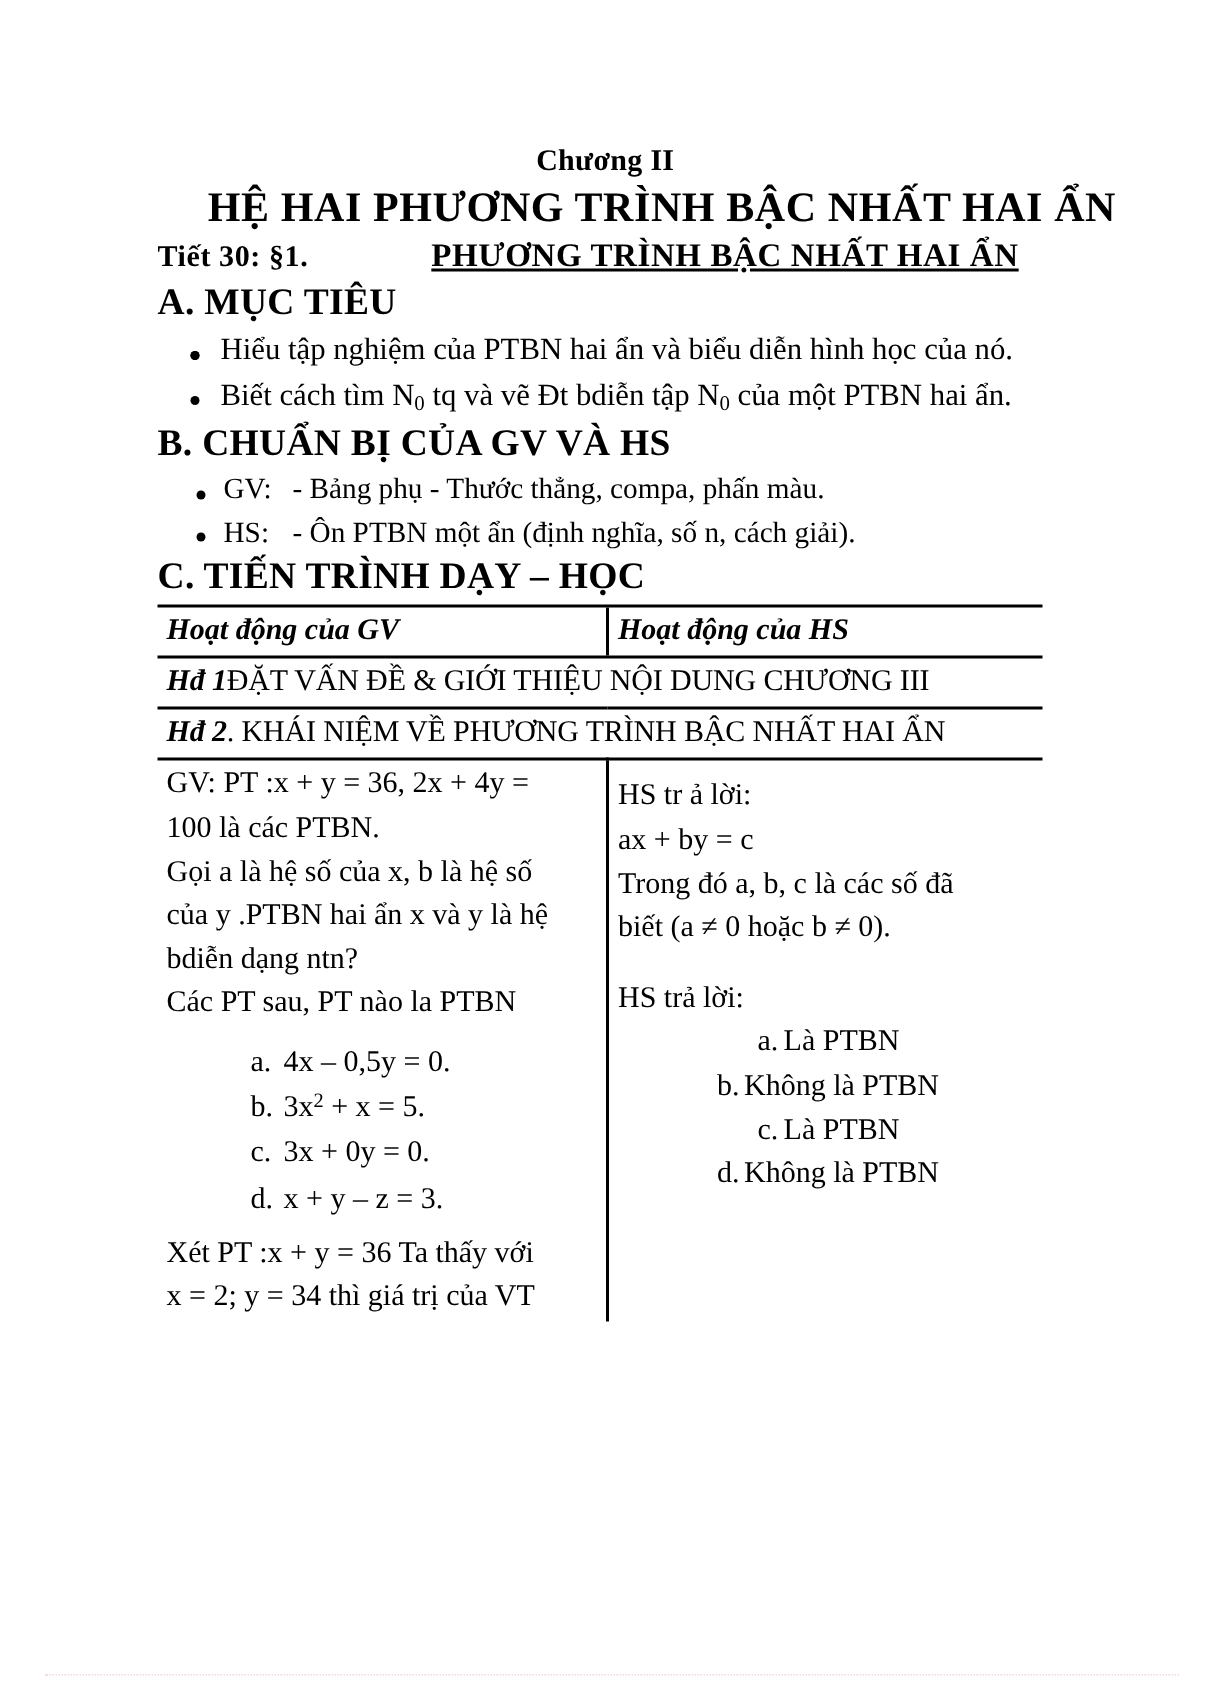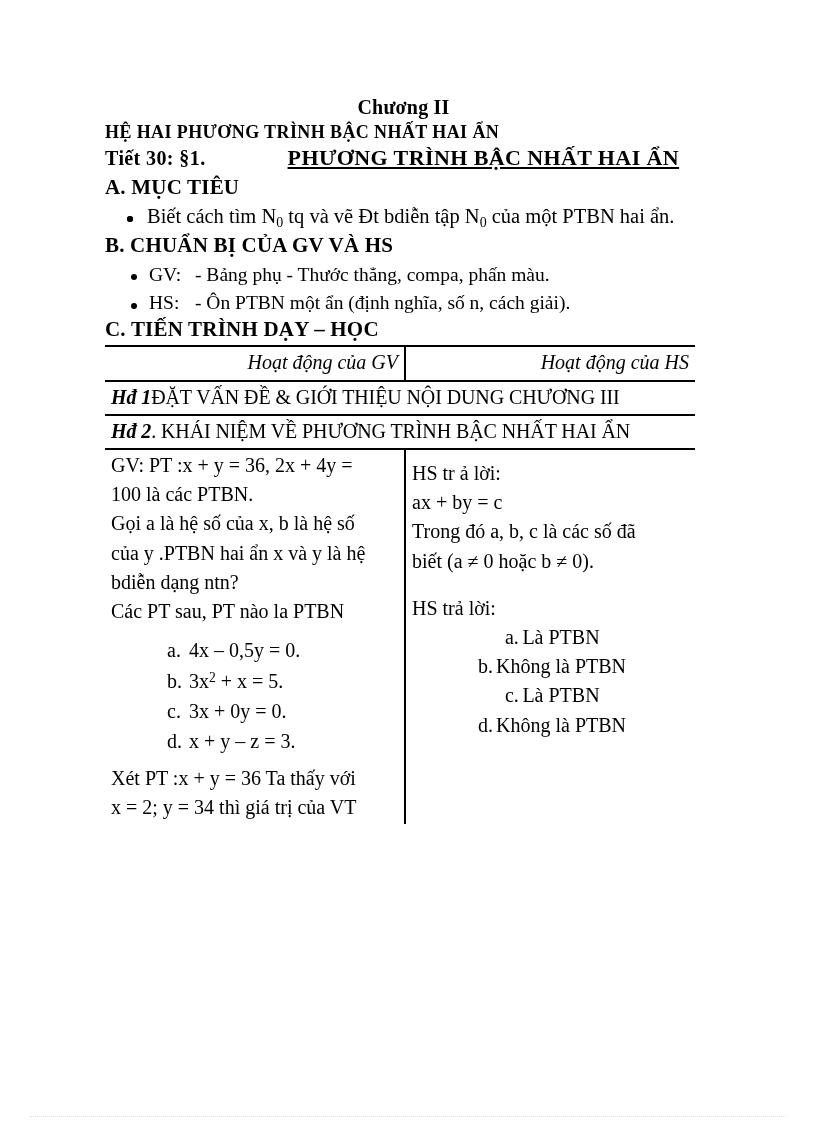--- a/index.html
+++ b/index.html
@@ -37,23 +37,23 @@
   .chapter-title {
     text-align: center;
     font-weight: bold;
     font-size: 20px;
     line-height: 1.18;
     letter-spacing: .2px;
     margin: 0 0 2px 0;
     padding-right: 48px;
   }
   .main-title {
-    text-align: left;
-    font-weight: bold;
-    font-size: 18px;
+    text-align: right;
+    font-weight: bold;
+    font-size: 28px;
     line-height: 1.18;
     letter-spacing: .4px;
     margin: 0 0 2px 0;
     padding-right: 6px;
   }
   .lesson-line {
     display: flex;
     align-items: baseline;
     font-weight: bold;
     font-size: 22px;
@@ -67,21 +67,21 @@
     font-size: 20px;
   }
   .lesson-subject {
     flex: 0 0 auto;
     margin-left: 82px;
     text-decoration: underline;
   }
 
   .section-head {
     font-weight: bold;
-    font-size: 21px;
+    font-size: 25px;
     line-height: 1.2;
     letter-spacing: .2px;
     margin: 2px 0 2px 0;
   }
   .section-head.tight { margin-top: 0px; }
 
   
   ul.bullets {
     list-style: none;
     margin: 0 0 0 0;
@@ -127,22 +127,22 @@
   .rule-top   { border-top: 2px solid #000 !important; }
   .rule-bot   { border-bottom: 2px solid #000 !important; }
   .col-left  { width: 300px; }
   .col-right { width: 290px; }
 
   .divider {
     border-left: 2px solid #000 !important;
   }
 
   .hdr-cell {
-    text-align: right;
-    font-weight: normal;
+    text-align: left;
+    font-weight: bold;
     font-style: italic;
     font-size: 20px;
     padding-top: 2px;
     padding-bottom: 3px;
   }
   .banner-cell {
     font-size: 20.5px;
     letter-spacing: -.1px;
     white-space: nowrap;
     padding-top: 2px;
@@ -209,20 +209,24 @@
     <div class="lesson-line">
       <span class="lesson-label">Tiết 30: §1.</span>
       <span class="lesson-subject">PHƯƠNG TRÌNH BẬC NHẤT HAI ẨN</span>
     </div>
 
     <div class="section-head">A. MỤC TIÊU</div>
 
     <ul class="bullets justify">
       <li>
         <span class="dot"></span>
+      </li>
+      <li>
+        <span class="dot"></span>
+        <span>Hiểu tập nghiệm của PTBN hai ẩn và biểu diễn hình học của nó.</span>
       </li>
       <li>
         <span class="dot"></span>
         <span>Biết cách tìm N</span><sub>0</sub><span> tq và vẽ Đt bdiễn tập N</span><sub>0</sub><span> của một PTBN   hai ẩn.</span>
       </li>
     </ul>
 
     <div class="section-head">B. CHUẨN BỊ CỦA GV VÀ HS</div>
 
     <ul class="bullets small">

